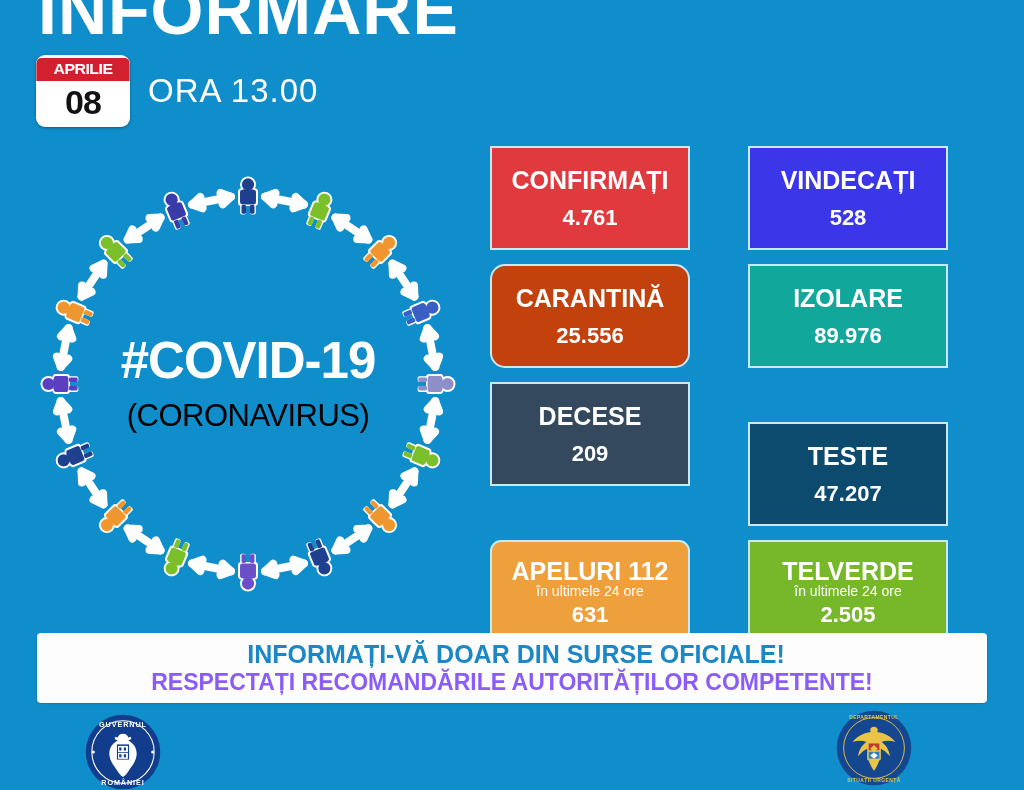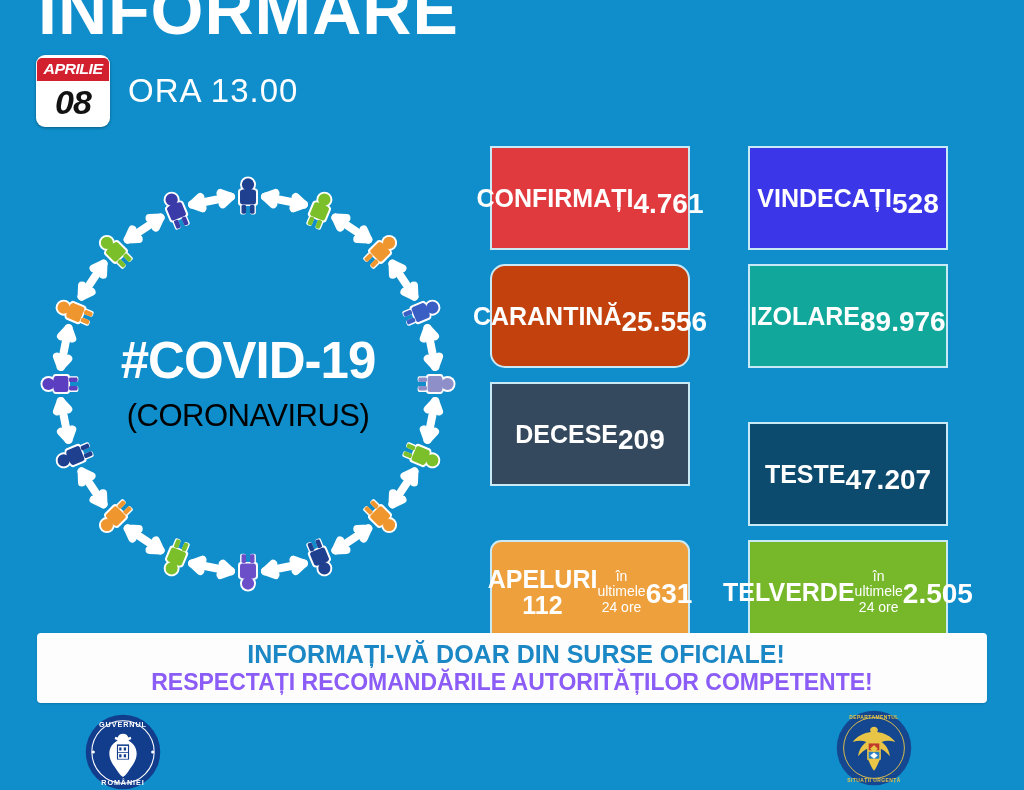--- a/index.html
+++ b/index.html
@@ -27,29 +27,28 @@
     white-space: nowrap;
   }
   .datebar {
     position: absolute;
     left: 36px; top: 55px;
     display: flex;
     align-items: center;
     gap: 18px;
   }
   .calendar {
-    width: 74px; height: 72px;
+    width: 94px; height: 72px;
     background: #ffffff;
     border-radius: 9px;
     box-shadow: 0 1px 3px rgba(0,0,0,.35);
     display: flex;
     flex-direction: column;
     overflow: hidden;
     padding: 3px;
-    font-style: italic;
   }
   .cal-top {
     background: #d3202e;
     color: #ffffff;
     font-size: 15px;
     font-weight: bold;
     letter-spacing: -0.5px;
     text-align: center;
     line-height: 21px;
     height: 23px;
@@ -102,36 +101,36 @@
     left: 490px; top: 146px;
     width: 458px;
     display: grid;
     grid-template-columns: 200px 200px;
     column-gap: 58px;
     row-gap: 14px;
   }
   .card {
     height: 104px;
     border: 2px solid #c9e9f7;
-    display: flex; 
+    display: flex; flex-direction: column;
     align-items: center; justify-content: center;
     color: #ffffff;
     text-align: center;
     padding: 0;
   }
   .card-label {
     font-size: 25px; font-weight: bold; line-height: 1.05;
     letter-spacing: 0px;
   }
   .card-sublabel {
     font-size: 14px; font-weight: normal; line-height: 1.1;
     margin-top: 0px;
   }
   .card-value {
-    font-size: 28px; font-weight: bold; line-height: 1.05;
+    font-size: 22px; font-weight: bold; line-height: 1.05;
     margin-top: 12px;
   }
   .card.has-sub .card-value { margin-top: 4px; }
 
   
   .banner {
     position: absolute;
     left: 37px; top: 633px;
     width: 950px; height: 70px;
     background: #fdfdfd;

